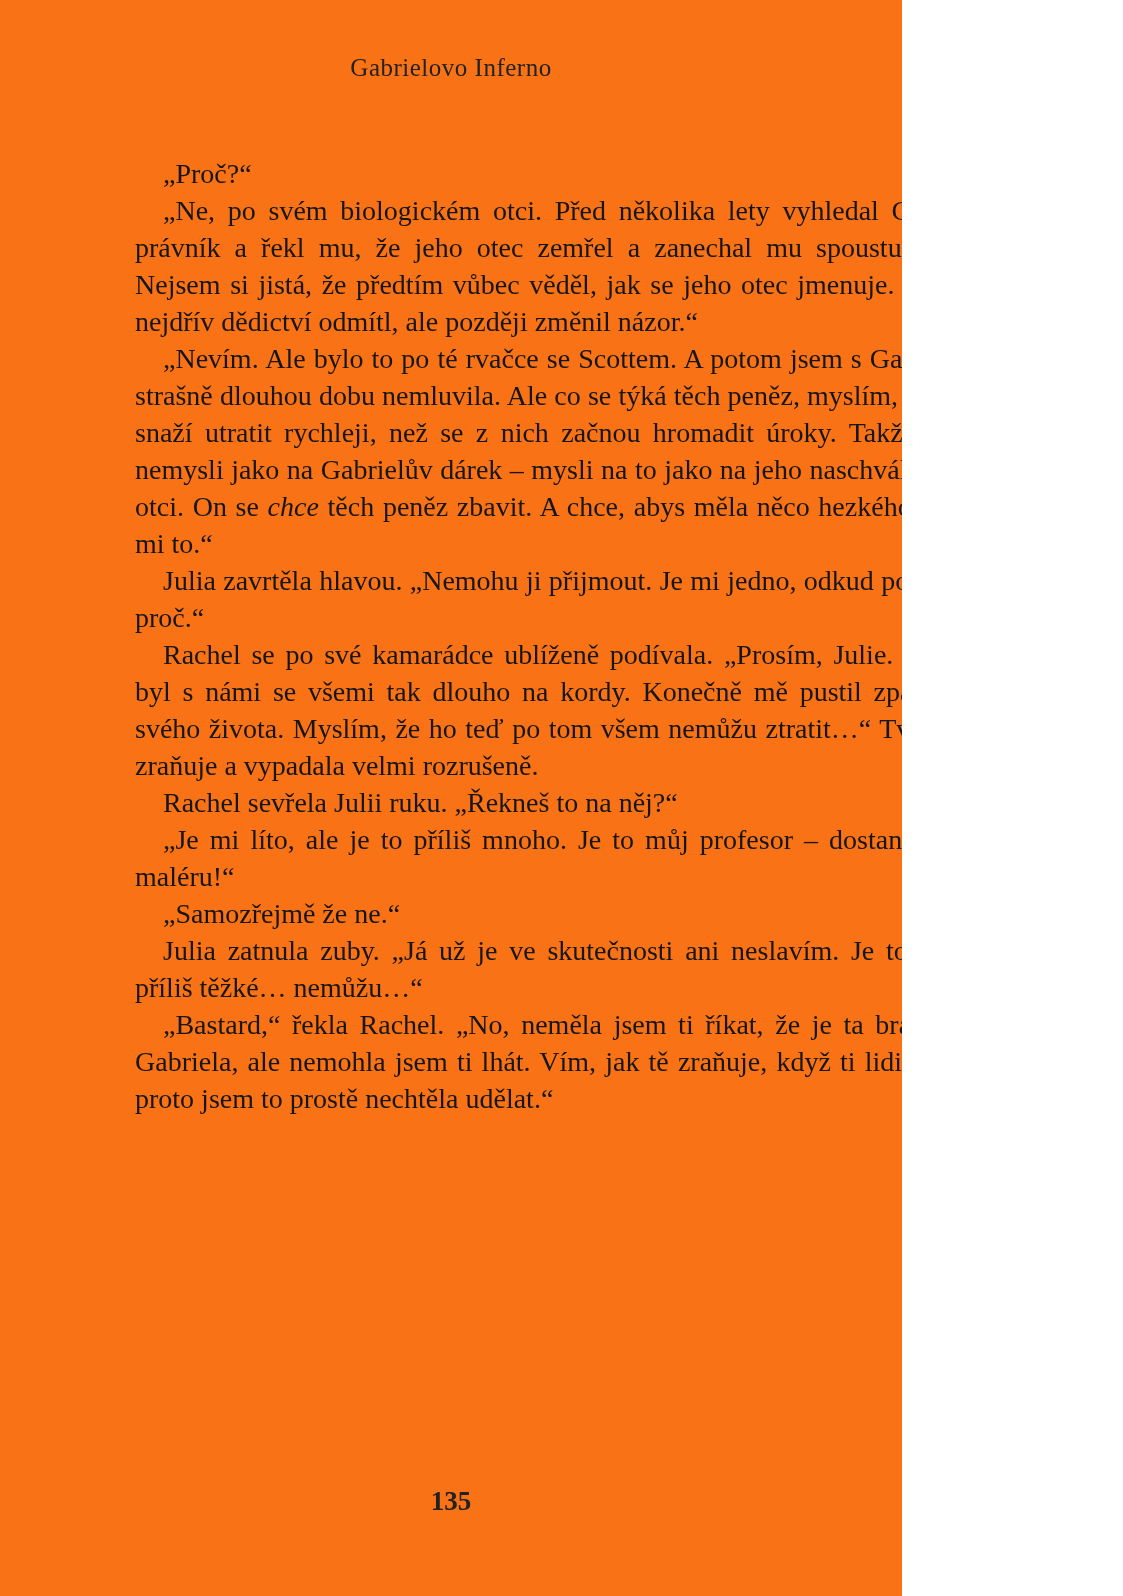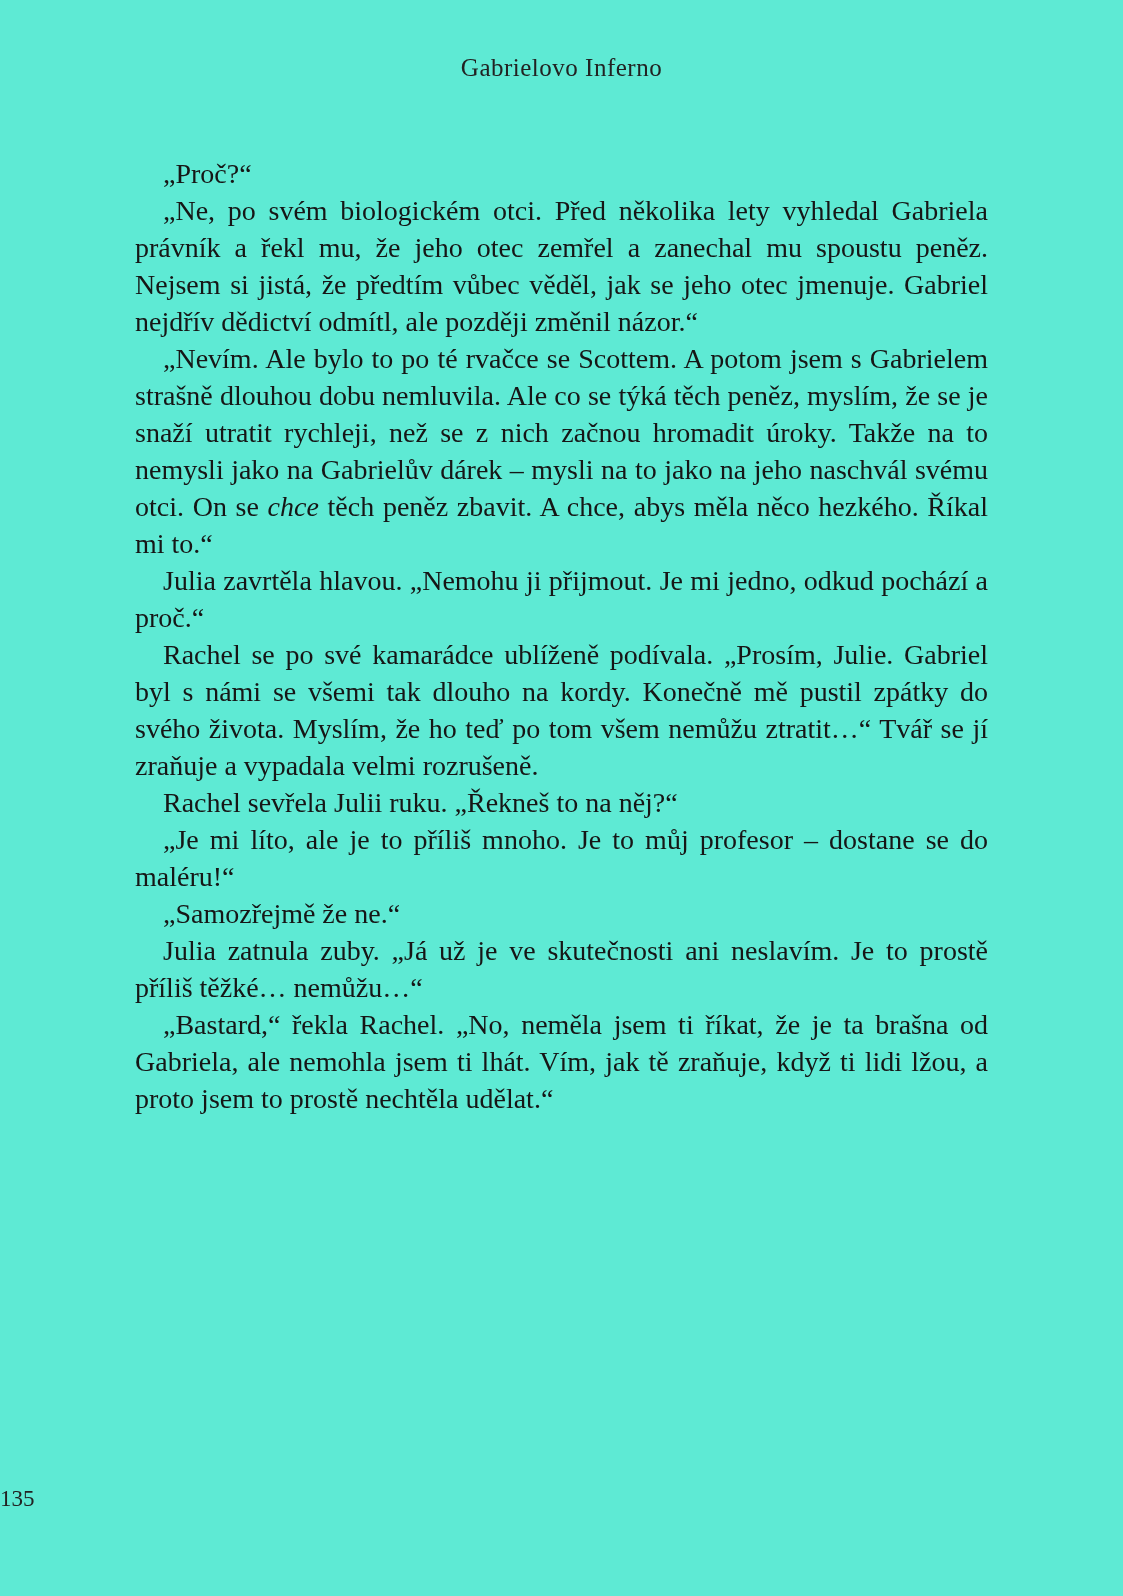--- a/index.html
+++ b/index.html
@@ -2,23 +2,23 @@
 <html lang="cs"><head>
 <meta charset="utf-8">
 <style>
   html, body {
     margin: 0;
     padding: 0;
     background: #ffffff;
   }
   .page {
     position: relative;
-    width: 1123px;
+    width: 902px;
     height: 1596px;
-    background: #5eead4;
+    background: #f97316;
     color: #1b1b1b;
     font-family: "Liberation Serif", "DejaVu Serif", serif;
     overflow: hidden;
   }
   .running-header {
     position: absolute;
     top: 54px;
     left: 0;
     width: 100%;
     text-align: center;
@@ -42,22 +42,24 @@
     text-indent: 28px;
   }
   .body-text em {
     font-style: italic;
   }
   .page-number {
     position: absolute;
     top: 1486px;
     left: 0;
     width: 100%;
-    font-size: 23px;
+    text-align: center;
+    font-size: 27px;
     color: #222;
+    font-weight: bold;
   }
 </style>
 </head>
 <body>
 
 <div class="page">
   <div class="running-header">Gabrielovo Inferno</div>
 
   <div class="body-text">
       <p><span>„Proč?“</span></p>

